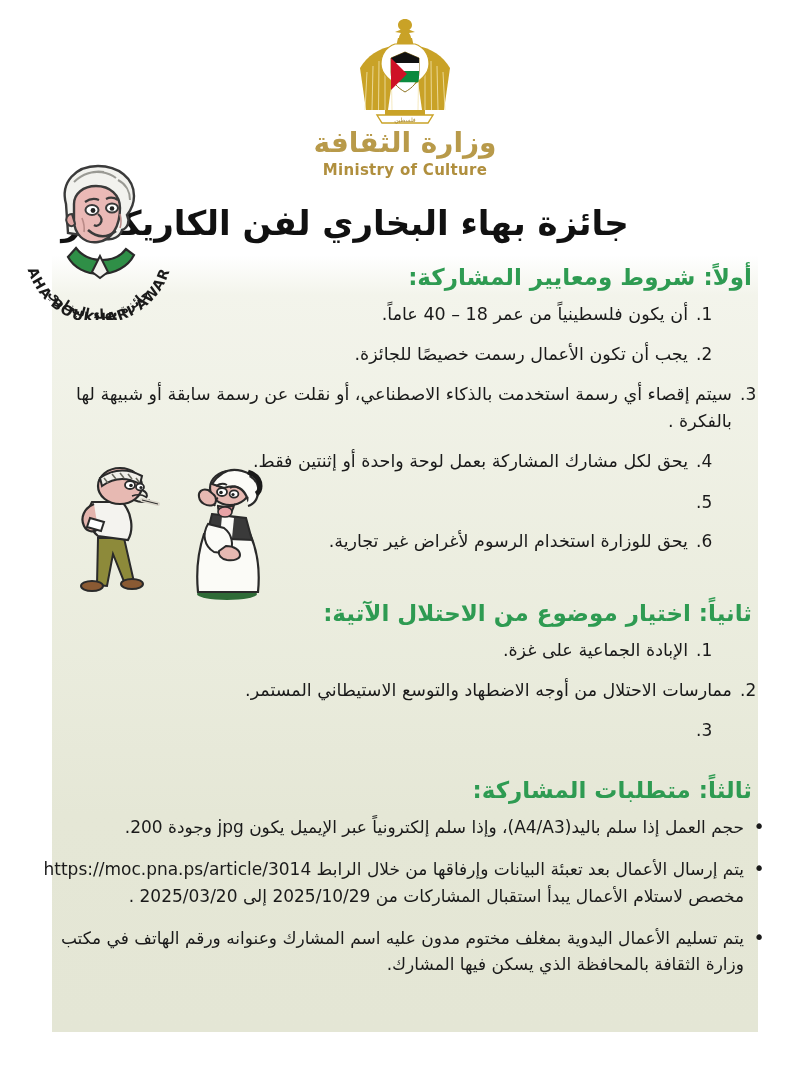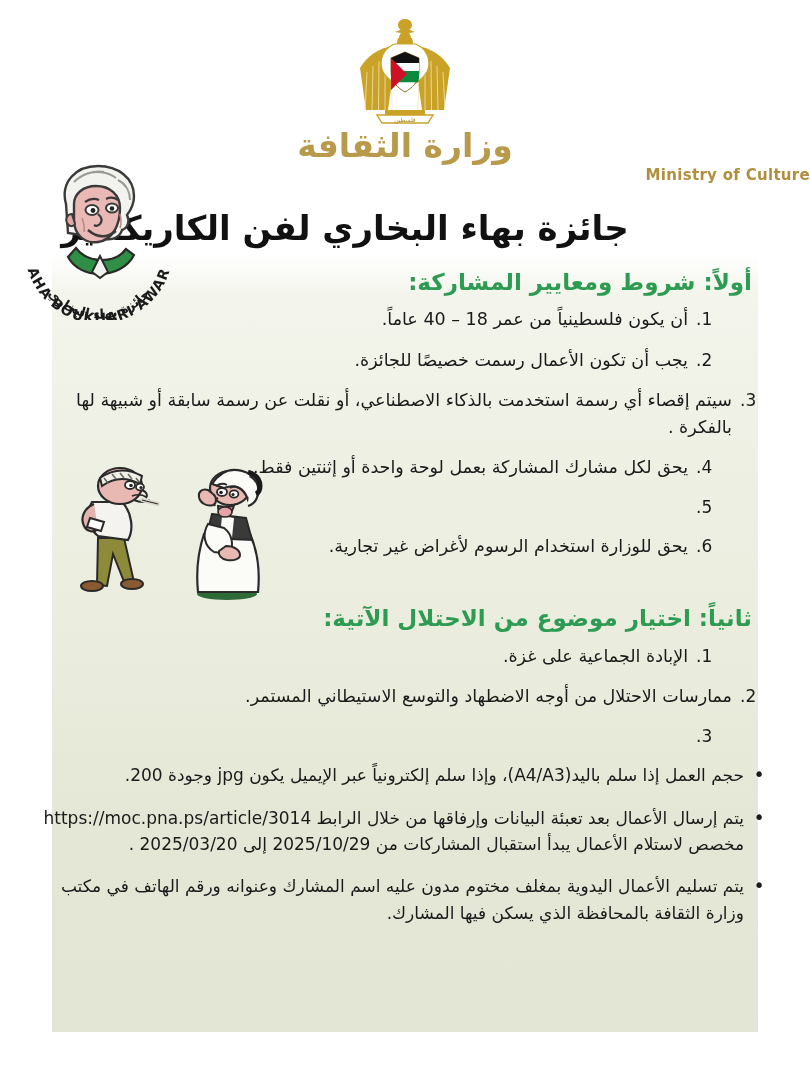--- a/index.html
+++ b/index.html
@@ -45,34 +45,33 @@
     text-align: center;
     padding-top: 16px;
   }
   .emblem {
     display: block;
     margin: 0 auto;
   }
   .ministry-ar {
     margin-top: 2px;
     color: #b89a4a;
-    font-size: 33px;
+    font-size: 28px;
     font-weight: 700;
     letter-spacing: 1px;
     line-height: 1.1;
     text-align: center;
   }
   .ministry-en {
     color: #b08f3e;
     font-size: 15px;
     font-weight: 700;
     letter-spacing: .3px;
     margin-top: 2px;
     direction: ltr;
-    text-align: right;
   }
 
   
   .badge {
     position: absolute;
     left: 14px;
     top: 152px;
     width: 168px;
     height: 168px;
     z-index: 3;
@@ -370,20 +369,21 @@
           <span class="marker">.2</span>
           <span class="txt">ممارسات الاحتلال من أوجه الاضطهاد والتوسع الاستيطاني المستمر.</span>
         </li>
         <li class="item">
           <span class="marker">.3</span>
         </li>
       </ol>
     </section>
 
     <section>
+      <h2 class="section-head s3">ثالثاً: متطلبات المشاركة:</h2>
       <ul class="items sec3">
         <li class="item wide">
           <span class="marker">•</span>
           <span class="txt">حجم العمل إذا سلم باليد(A4/A3)، وإذا سلم إلكترونياً عبر الإيميل يكون jpg وجودة 200.</span>
         </li>
         <li class="item wide">
           <span class="marker">•</span>
           <span class="txt">يتم إرسال الأعمال بعد تعبئة البيانات وإرفاقها من خلال الرابط  https://moc.pna.ps/article/3014 مخصص لاستلام الأعمال يبدأ استقبال المشاركات من 2025/10/29 إلى 2025/03/20 .</span>
         </li>
         <li class="item wide">

